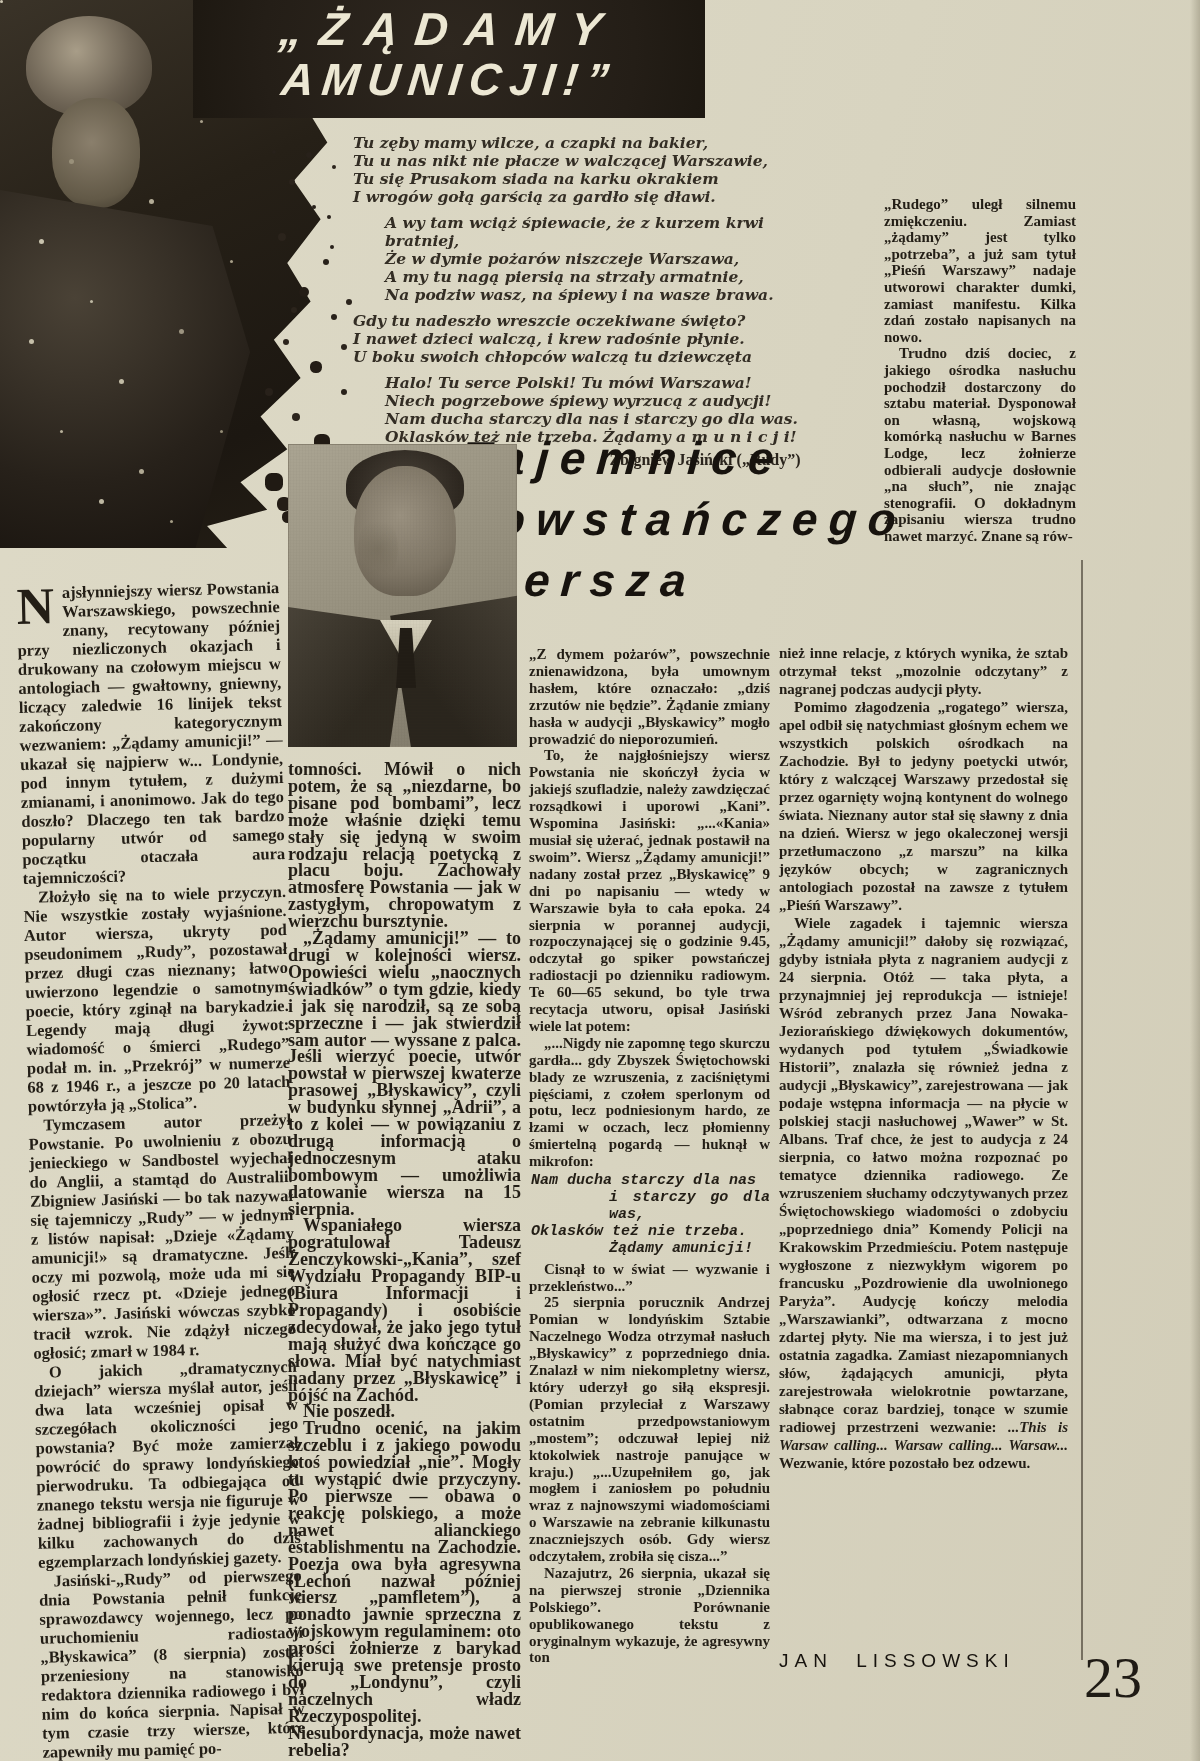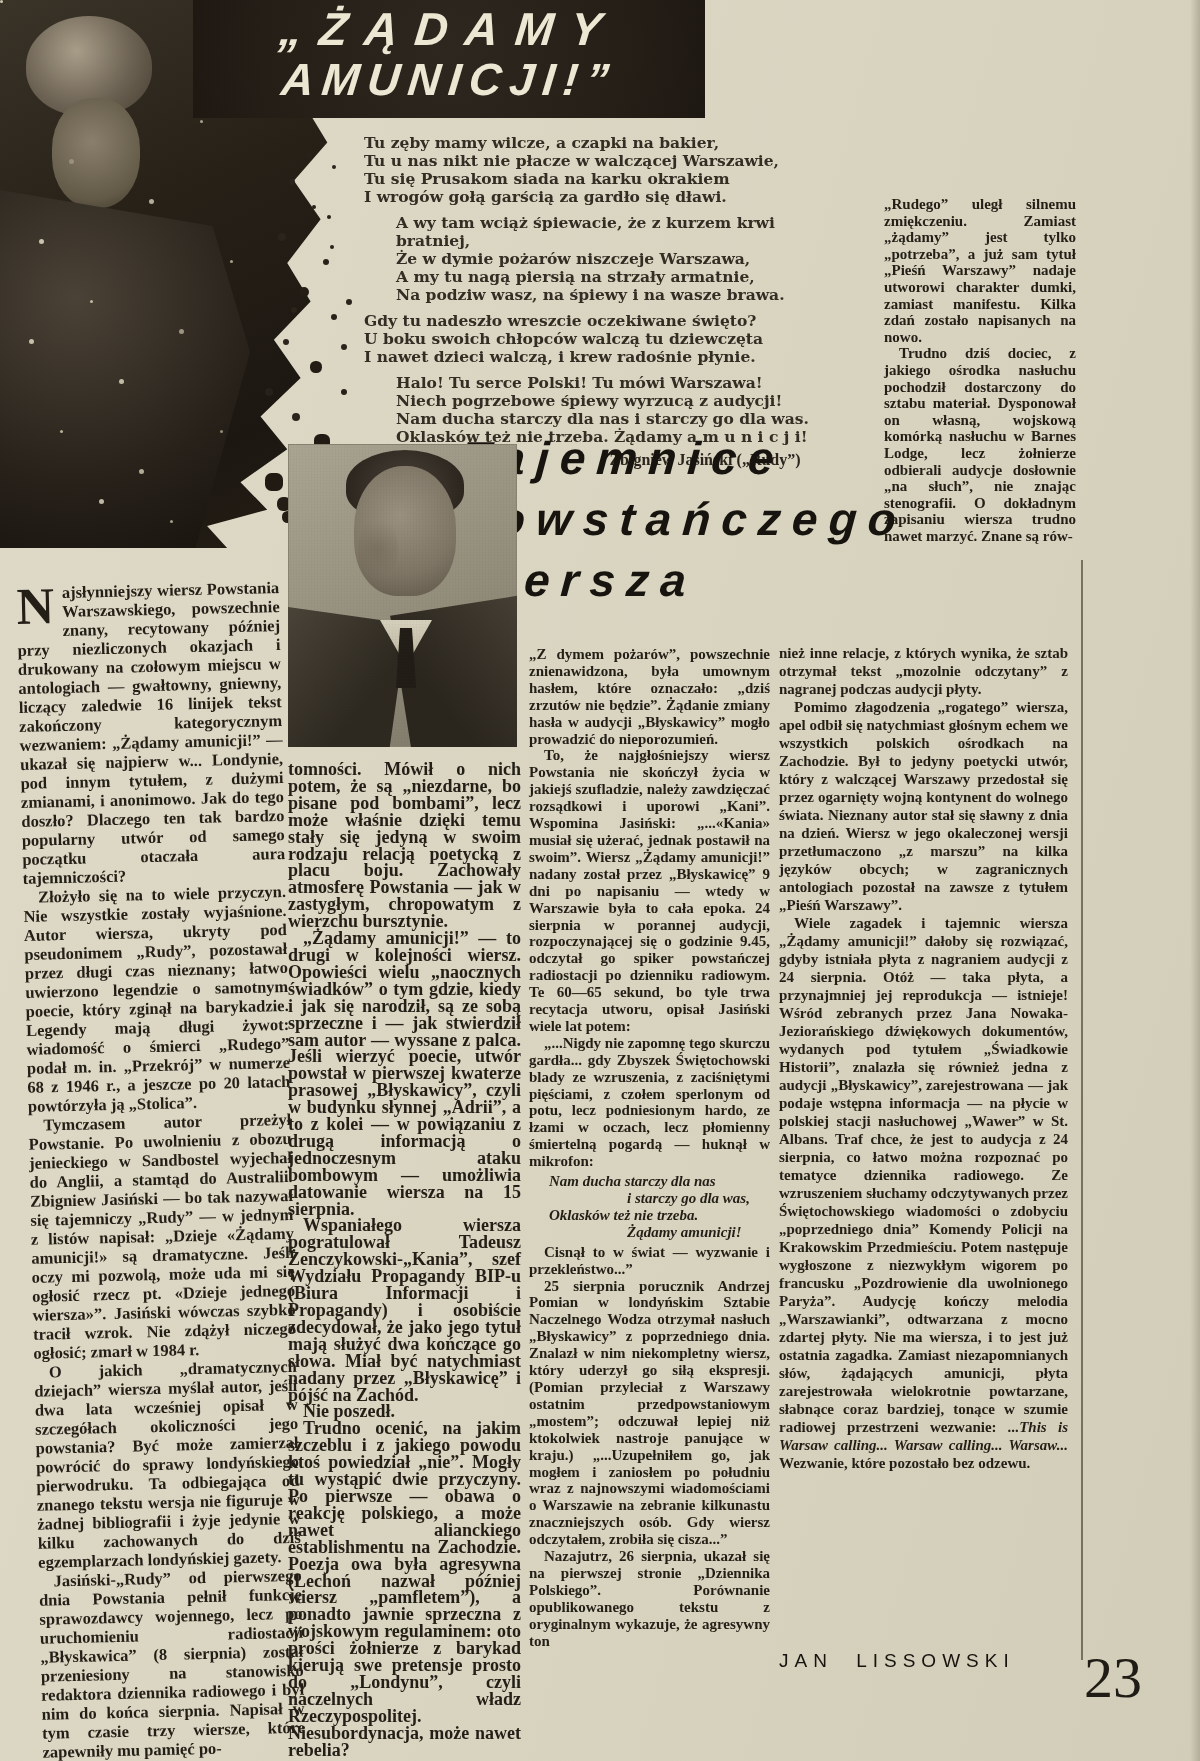--- a/index.html
+++ b/index.html
@@ -36,41 +36,41 @@
       35px 3px 0 1px #28211a,60px 15px 0 0 #2b241c,-5px 240px 0 2px #28211a,20px 158px 0 1px #2b241c;}
   
   .headline{position:absolute;left:193px;top:0;width:512px;height:118px;
     background:radial-gradient(circle at 50% 40%,#2e271f 0%,#241e17 70%,#1d1811 100%);
     color:#ece7d3;font-family:"Liberation Sans","DejaVu Sans",sans-serif;
     font-style:italic;font-weight:bold;text-align:center;}
   .hl1{margin-top:2px;font-size:46px;letter-spacing:17px;transform:skewX(-6deg);}
   .hl2{margin-top:-2px;font-size:45px;letter-spacing:8px;transform:skewX(-6deg);}
   
   .poem{position:absolute;left:353px;top:134px;width:470px;
-    font-family:"DejaVu Serif","Liberation Serif",serif;font-weight:bold;
-    font-size:15.5px;line-height:18px;color:#332d24;margin-left:11px;}
+    font-family:"DejaVu Serif","Liberation Serif",serif;font-style:italic;font-weight:bold;
+    font-size:15.5px;line-height:18px;color:#332d24;}
   .stanza{margin-bottom:8px;}
   .stanza.ind{margin-left:32px;}
   .poem-sig{position:absolute;left:545px;top:451px;width:320px;text-align:center;
     font-weight:bold;font-size:16px;color:#2a241c;}
   
   .title{position:absolute;left:458px;top:428px;
     font-family:"Liberation Sans","DejaVu Sans",sans-serif;font-style:italic;font-weight:bold;
     font-size:46px;line-height:61px;letter-spacing:11px;color:#17130e;transform:skewX(-4deg);}
   
   .col{position:absolute;font-weight:bold;color:#231e16;text-align:justify;}
   .col p{margin:0;text-indent:15px;}
   .col p.cont{text-indent:0;}
   .right-top{left:876px;top:196px;width:192px;font-size:15px;line-height:16.6px;margin-left:8px;}
   .col1{left:16px;top:584px;width:263px;font-size:16.5px;line-height:19px;transform:rotate(-1.3deg);transform-origin:top left;}
   .col2{left:288px;top:761px;width:233px;font-size:18px;line-height:16.9px;}
   .col3{left:529px;top:646px;width:241px;font-size:15px;line-height:16.9px;}
   .col4{left:779px;top:644px;width:289px;font-size:15px;line-height:18px;}
   .dc{float:left;font-size:52px;line-height:42px;padding:2px 8px 0 0;font-weight:bold;}
-  .quote{font-style:italic;margin:3px 0 3px 20px;}
+  .quote{font-style:italic;margin:3px 0 3px 2px;font-family:Liberation Mono, monospace;}
   .quote .ind2{padding-left:78px;}
   .it{font-style:italic;}
   .byline{position:absolute;left:779px;top:1650px;width:292px;
     font-family:"Liberation Sans","DejaVu Sans",sans-serif;font-weight:normal;font-size:19px;
     letter-spacing:6px;word-spacing:12px;color:#17130e;white-space:nowrap;}
   .page-number{position:absolute;left:1084px;top:1644px;font-size:58px;font-weight:normal;color:#1f1b15;font-family:Liberation Serif, serif;}
   
   .portrait{position:absolute;left:288px;top:444px;width:229px;height:303px;overflow:hidden;
     background:linear-gradient(150deg,#aaa492 0%,#948e7c 55%,#7c7667 100%);box-shadow:0 0 0 1px #8a8372 inset;}
   .hair{position:absolute;left:58px;top:6px;width:118px;height:70px;border-radius:50% 50% 40% 40%;
@@ -122,22 +122,22 @@
       <div>I wrogów gołą garścią za gardło się dławi.</div>
     </div>
     <div class="stanza ind">
       <div>A wy tam wciąż śpiewacie, że z kurzem krwi bratniej,</div>
       <div>Że w dymie pożarów niszczeje Warszawa,</div>
       <div>A my tu nagą piersią na strzały armatnie,</div>
       <div>Na podziw wasz, na śpiewy i na wasze brawa.</div>
     </div>
     <div class="stanza">
       <div>Gdy tu nadeszło wreszcie oczekiwane święto?</div>
+      <div>I nawet dzieci walczą, i krew radośnie płynie.</div>
       <div>U boku swoich chłopców walczą tu dziewczęta</div>
-      <div>I nawet dzieci walczą, i krew radośnie płynie.</div>
     </div>
     <div class="stanza ind">
       <div>Halo! Tu serce Polski! Tu mówi Warszawa!</div>
       <div>Niech pogrzebowe śpiewy wyrzucą z audycji!</div>
       <div>Nam ducha starczy dla nas i starczy go dla was.</div>
       <div>Oklasków też nie trzeba. Żądamy a m u n i c j i!</div>
     </div>
   </div>
   <div class="poem-sig">Zbigniew Jasiński („Rudy”)</div>
 

